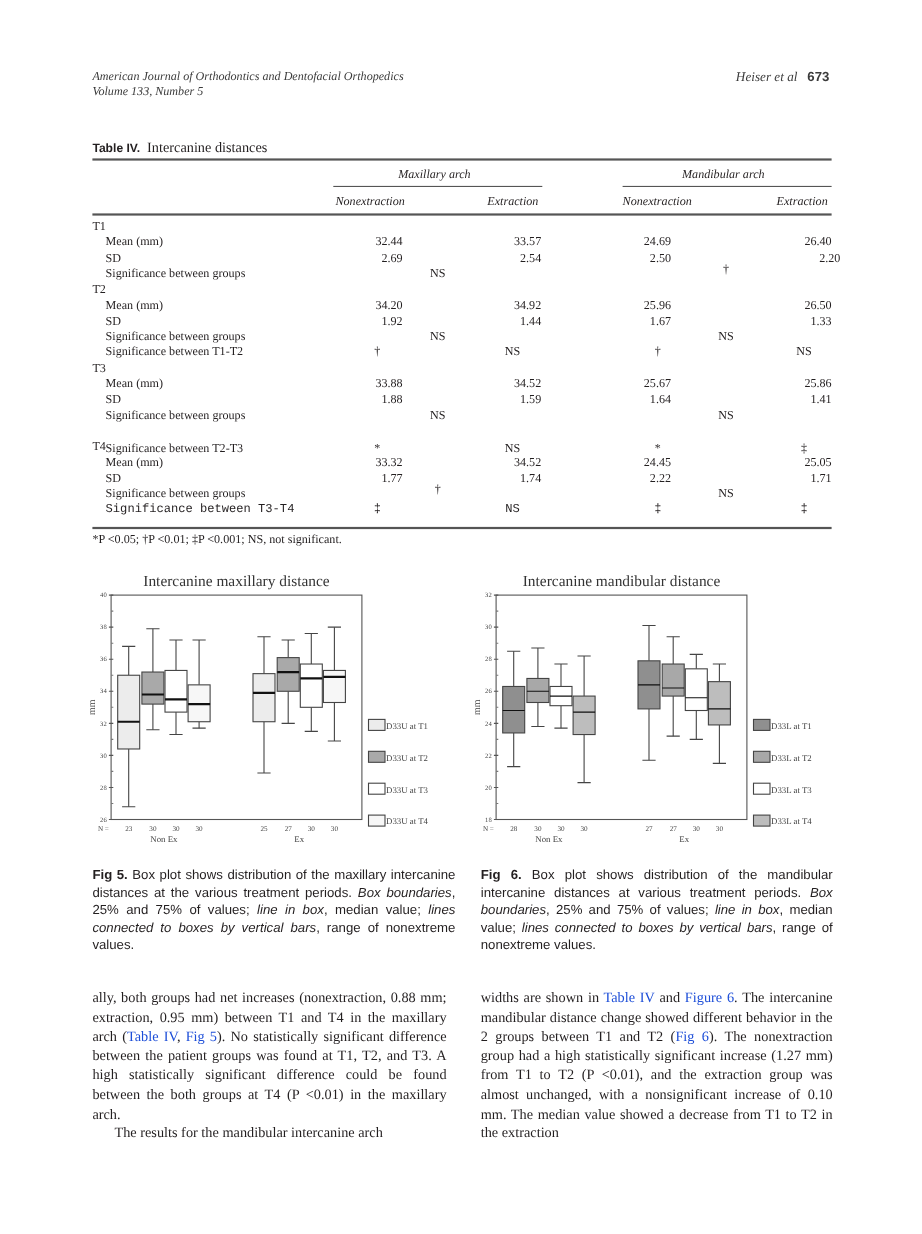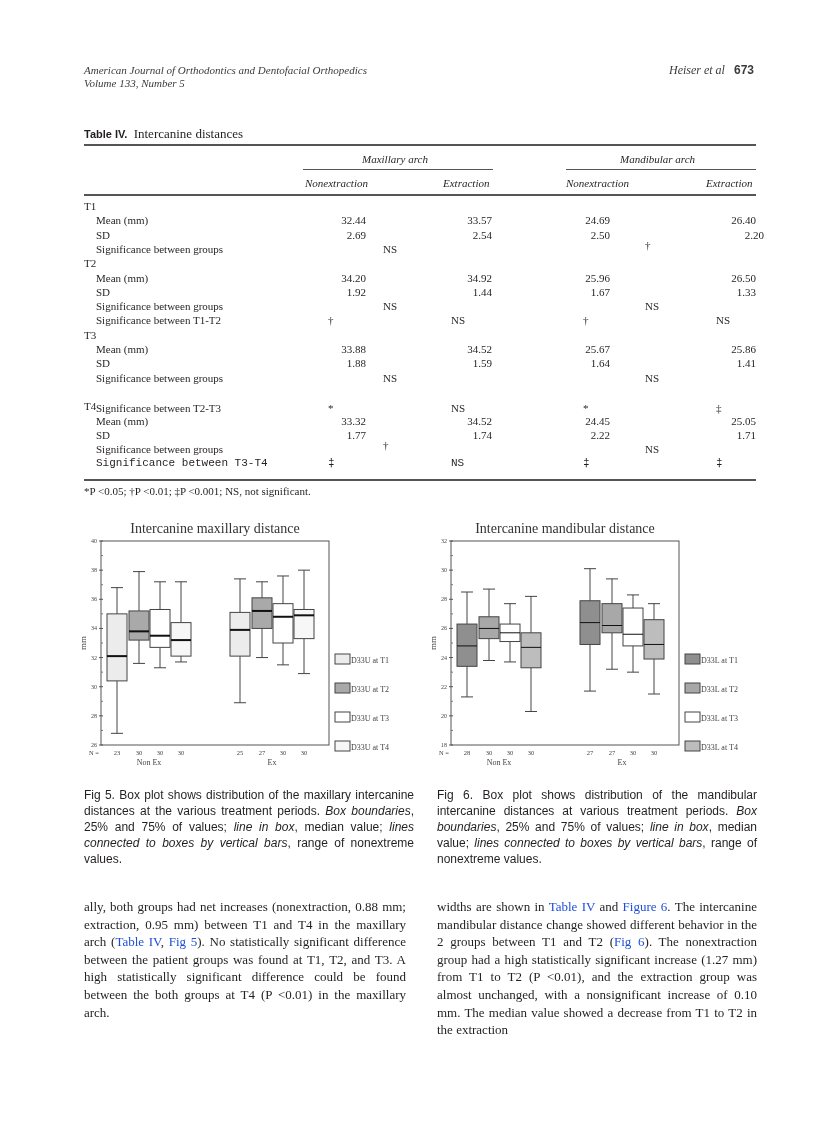--- a/index.html
+++ b/index.html
@@ -11,24 +11,24 @@
   .running-right .page { font-family:"Liberation Sans", sans-serif; font-weight:bold; font-size:12px; }
   .table-title { left:84px; top:126px; font-size:13px; }
   .table-title .lbl { font-family:"Liberation Sans", sans-serif; font-size:11px; font-weight:bold; margin-right:3px;}
   .rule { position:absolute; background:#555; }
   .hdr-arch { position:absolute; top:153px; font-style:italic; font-size:11px; }
   .hdr-sub { position:absolute; top:177px; font-style:italic; font-size:11px; }
   .row { position:absolute; left:84px; width:672px; height:14px; font-size:11px; line-height:14px; }
   .row .lab { position:absolute; left:0; }
   .row .lab.ind { left:12px; }
   .row .v { position:absolute; text-align:right; width:60px; }
-  .row .c { position:absolute; text-align:left; width:30px; }
+  .row .c { position:absolute; text-align:center; width:30px; }
   .footnote { left:84px; top:485px; font-size:11px; }
   .caption { font-family:"Liberation Sans", sans-serif; font-size:12px; line-height:16px; width:330px; text-align:justify; color:#231f20; }
-  .caption b { font-weight:normal;margin-top:38px; }
+  .caption b { font-weight:bold;margin-top:38px; }
   .body-col { font-size:13px; line-height:17.6px; width:322px; text-align:justify; }
   .lnk { color:#1d4ed8; }
   svg text { font-family:"Liberation Serif", serif; }
 </style>
 </head>
 <body>
 
 <div class="abs running-head">
   <div>American Journal of Orthodontics and Dentofacial Orthopedics</div>
   <div>Volume 133, Number 5</div>
@@ -401,16 +401,17 @@
   <i>Box boundaries</i><span>, 25% and 75% of values; </span><i>line in box</i><span>, median value; </span><i>lines connected to boxes by vertical bars</i><span>, range of nonextreme values.</span>
 </div>
 <div class="abs caption" style="left:437px; top:787px; width:320px;">
   <b>Fig 6.</b>
   <span>Box plot shows distribution of the mandibular intercanine distances at various treatment periods.</span>
   <i>Box boundaries</i><span>, 25% and 75% of values; </span><i>line in box</i><span>, median value; </span><i>lines connected to boxes by vertical bars</i><span>, range of nonextreme values.</span>
 </div>
 
 <div class="abs body-col" style="left:84px; top:898px;">
   <div><span>ally, both groups had net increases (nonextraction, 0.88 mm; extraction, 0.95 mm) between T1 and T4 in the maxillary arch (</span><a class="lnk">Table IV</a><span>, </span><a class="lnk">Fig 5</a><span>). No statistically significant difference between the patient groups was found at T1, T2, and T3. A high statistically significant difference could be found between the both groups at T4 (P &lt;0.01) in the maxillary arch.</span></div>
+  <div style="text-indent:20px;">The results for the mandibular intercanine arch</div>
 </div>
 <div class="abs body-col" style="left:437px; top:898px; width:320px;">
   <span>widths are shown in </span><a class="lnk">Table IV</a><span> and </span><a class="lnk">Figure 6</a><span>. The intercanine mandibular distance change showed different behavior in the 2 groups between T1 and T2 (</span><a class="lnk">Fig 6</a><span>). The nonextraction group had a high statistically significant increase (1.27 mm) from T1 to T2 (P &lt;0.01), and the extraction group was almost unchanged, with a nonsignificant increase of 0.10 mm. The median value showed a decrease from T1 to T2 in the extraction</span>
 </div>
 
 </body></html>

